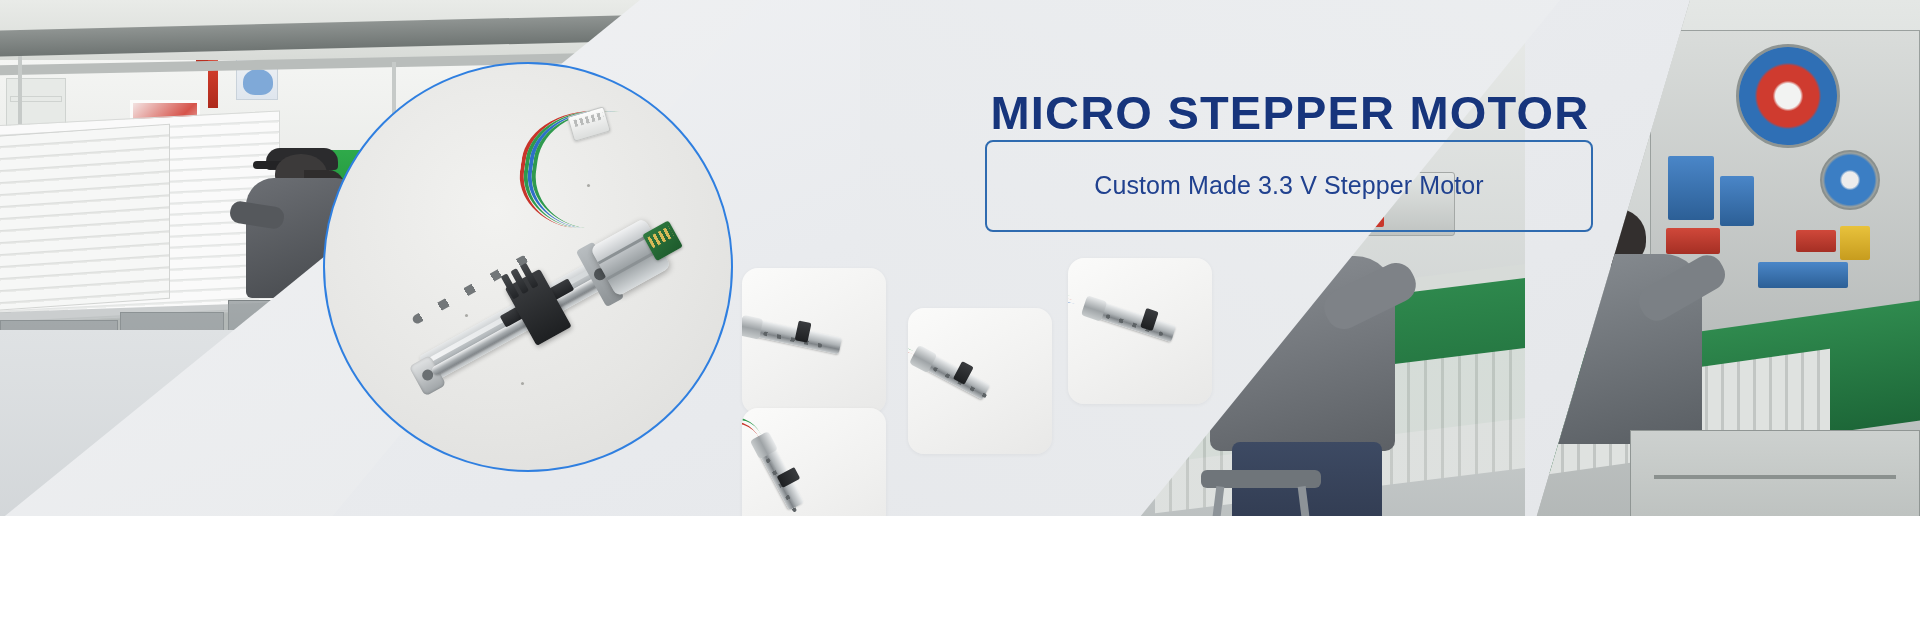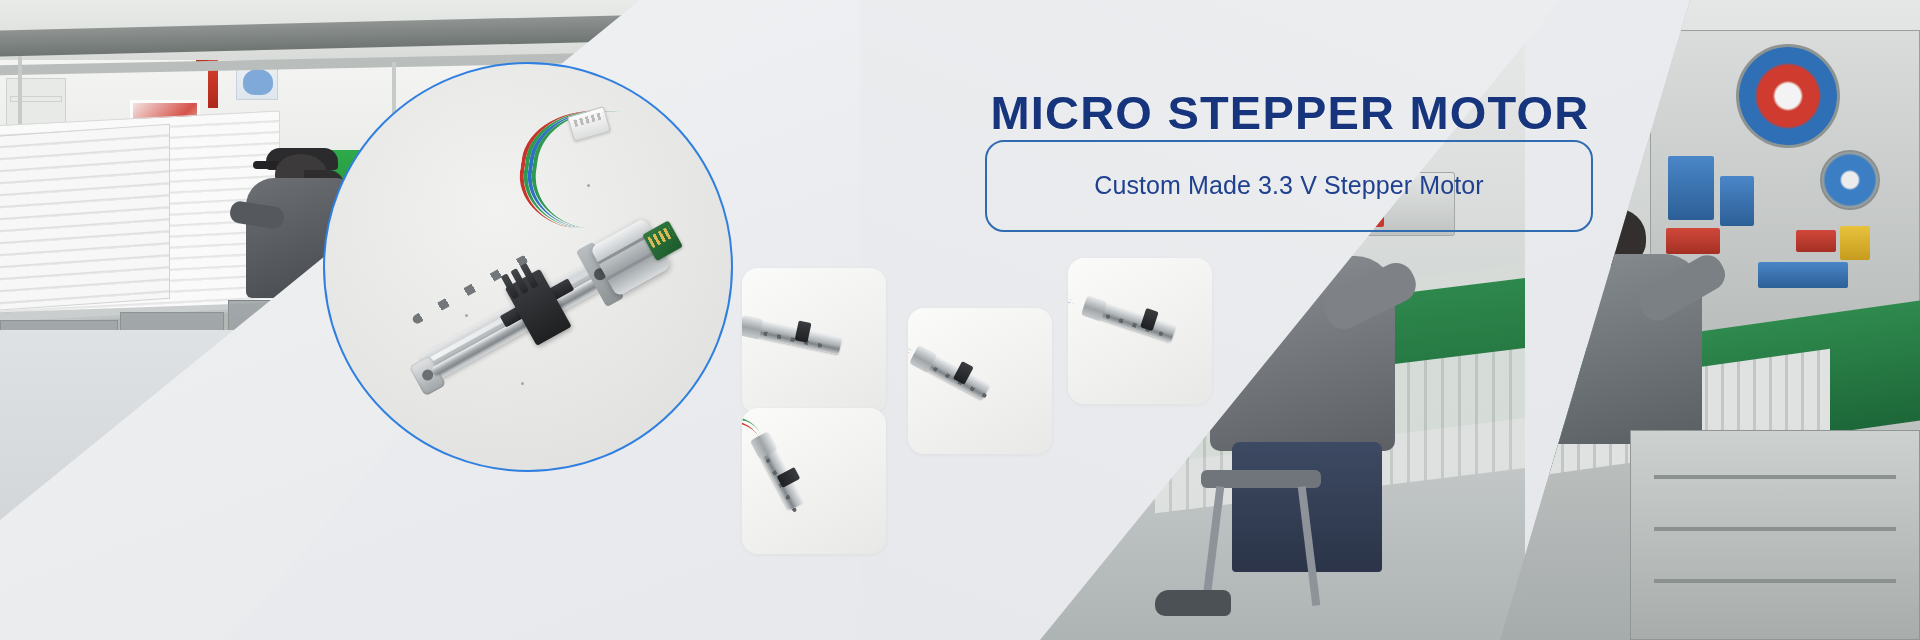--- a/index.html
+++ b/index.html
@@ -1,21 +1,21 @@
 <!DOCTYPE html>
 <html><head>
 <meta charset="utf-8">
 <style>
   * { margin:0; padding:0; box-sizing:border-box; }
   html,body { background:#fff; }
   body { font-family:"Liberation Sans", sans-serif; }
 
   .banner {
     position:relative;
-    width:1920px; height:640px;
+    width:1920px; height:516px;
     overflow:hidden;
     background:#fde047;
   }
 
   
   .bg-panel{
     position:absolute; inset:0;
     background:linear-gradient(160deg,#f2f3f5 0%,#e9ebee 45%,#e4e6e9 100%);
   }
 
@@ -262,21 +262,21 @@
   
   .title{
     position:absolute;left:980px;top:88px;width:620px;
     text-align:center;
     font-size:47px;font-weight:bold;letter-spacing:1.2px;
     color:#17357c;line-height:1.08;
     text-shadow:0 1px 1px rgba(255,255,255,.6);
   }
   .subbox{
     position:absolute;left:985px;top:140px;width:608px;height:92px;
-    border:2px solid #2f6bb0;border-radius:19px;
+    border:2px solid #2f6bb0;border-radius:8px;
     display:flex;flex-direction:column;align-items:center;justify-content:center;
     background:transparent;
   }
   .subline{
     font-size:25px;color:#20418f;line-height:1.34;
     white-space:nowrap;letter-spacing:.1px;
   }
 </style>
 </head>
 <body>

